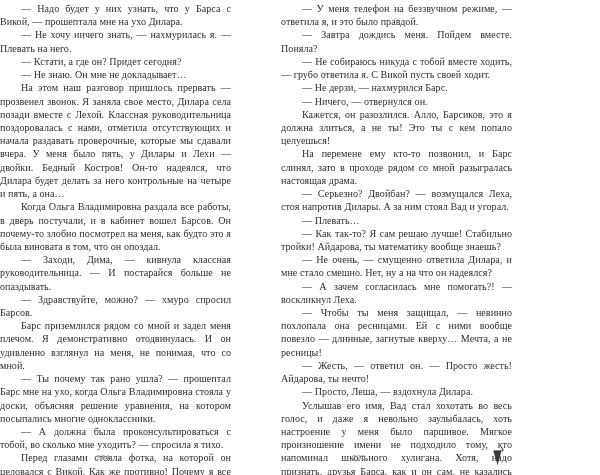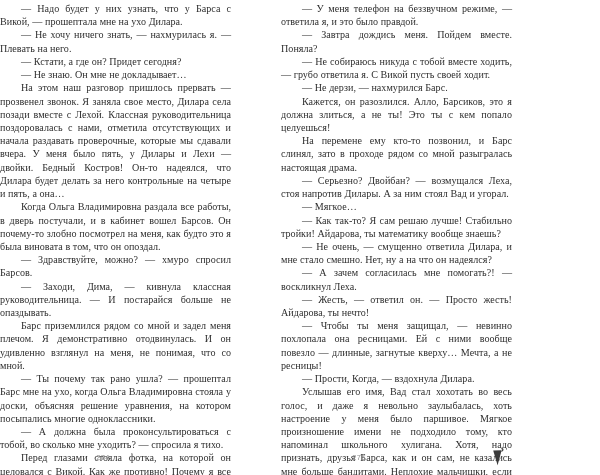--- a/index.html
+++ b/index.html
@@ -91,49 +91,50 @@
 <div class="spread">
 
   <div class="page page-left">
     <div class="textblock">
       <p class="para">— Надо будет у них узнать, что у Барса с Викой, — прошептала мне на ухо Дилара.</p>
       <p class="para">— Не хочу ничего знать, — нахмурилась я. — Плевать на него.</p>
       <p class="para">— Кстати, а где он? Придет сегодня?</p>
       <p class="para">— Не знаю. Он мне не докладывает…</p>
       <p class="para">На этом наш разговор пришлось прервать — прозвенел звонок. Я заняла свое место, Дилара села позади вместе с Лехой. Классная руководительница поздоровалась с нами, отметила отсутствующих и начала раздавать проверочные, которые мы сдавали вчера. У меня было пять, у Дилары и Лехи — двойки. Бедный Костров! Он-то надеялся, что Дилара будет делать за него контрольные на четыре и пять, а она…</p>
       <p class="para">Когда Ольга Владимировна раздала все работы, в дверь постучали, и в кабинет вошел Барсов. Он почему-то злобно посмотрел на меня, как будто это я была виновата в том, что он опоздал.</p>
+      <p class="para">— Заходи, Дима, — кивнула классная руководительница. — И постарайся больше не опаздывать.</p>
       <p class="para">— Здравствуйте, можно? — хмуро спросил Барсов.</p>
-      <p class="para">— Заходи, Дима, — кивнула классная руководительница. — И постарайся больше не опаздывать.</p>
       <p class="para">Барс приземлился рядом со мной и задел меня плечом. Я демонстративно отодвинулась. И он удивленно взглянул на меня, не понимая, что со мной.</p>
       <p class="para">— Ты почему так рано ушла? — прошептал Барс мне на ухо, когда Ольга Владимировна стояла у доски, объясняя решение уравнения, на котором посыпались многие одноклассники.</p>
       <p class="para">— А должна была проконсультироваться с тобой, во сколько мне уходить? — спросила я тихо.</p>
       <p class="para">Перед глазами стояла фотка, на которой он целовался с Викой. Как же противно! Почему я все время думаю об этом? И откуда ощущение, будто мне действительно изменили?</p>
       <p class="para">— Между прочим, я опоздал, глазами что тебя ждал.</p>
       <p class="para">— Какой молодец.</p>
       <p class="para">— Я тебе звонил, если что, — продолжил Барс.</p>
     </div>
     <div class="folio">274</div>
   </div>
 
   <div class="page page-right">
     <div class="textblock">
       <p class="para">— У меня телефон на беззвучном режиме, — ответила я, и это было правдой.</p>
       <p class="para">— Завтра дождись меня. Пойдем вместе. Поняла?</p>
       <p class="para">— Не собираюсь никуда с тобой вместе ходить, — грубо ответила я. С Викой пусть своей ходит.</p>
       <p class="para">— Не дерзи, — нахмурился Барс.</p>
+      <p class="para">— Ничего, — отвернулся он.</p>
       <p class="para">Кажется, он разозлился. Алло, Барсиков, это я должна злиться, а не ты! Это ты с кем попало целуешься!</p>
       <p class="para">На перемене ему кто-то позвонил, и Барс слинял, зато в проходе рядом со мной разыгралась настоящая драма.</p>
       <p class="para">— Серьезно? Двойбан? — возмущался Леха, стоя напротив Дилары. А за ним стоял Вад и угорал.</p>
-      <p class="para">— Мягкое…</p>
+      <p class="para">— Плевать…</p>
       <p class="para">— Как так-то? Я сам решаю лучше! Стабильно тройки! Айдарова, ты математику вообще знаешь?</p>
       <p class="para">— Не очень, — смущенно ответила Дилара, и мне стало смешно. Нет, ну а на что он надеялся?</p>
       <p class="para">— А зачем согласилась мне помогать?! — воскликнул Леха.</p>
+      <p class="para">— Чтобы ты меня защищал, — невинно похлопала она ресницами. Ей с ними вообще повезло — длинные, загнутые кверху… Мечта, а не ресницы!</p>
       <p class="para">— Жесть, — ответил он. — Просто жесть! Айдарова, ты нечто!</p>
-      <p class="para">— Чтобы ты меня защищал, — невинно похлопала она ресницами. Ей с ними вообще повезло — длинные, загнутые кверху… Мечта, а не ресницы!</p>
-      <p class="para">— Прости, Когда, — вздохнула Дилара.</p>
+      <p class="para">— Просто, Леша, — вздохнула Дилара.</p>
       <p class="para">Услышав его имя, Вад стал хохотать во весь голос, и даже я невольно заулыбалась, хоть настроение у меня было паршивое. Мягкое произношение имени не подходило тому, кто напоминал школьного хулигана. Хотя, надо признать, друзья Барса, как и он сам, не казались мне больше бандитами. Неплохие мальчишки, если так подумать. Хотя Барсиков, конечно, меня все равно бесит.</p>
       <p class="para">— Да захлопнись ты уже, — ткнул друга в бок локтем Леха. — Слушай, Айдарова, ты мне с математикой</p>
     </div>
     <div class="folio">275</div>
 
     <div class="colophon-mark">
       <svg width="16" height="20" viewBox="0 0 16 20" aria-hidden="true">
         <path d="M3.2 3.6 L11.6 3.2 L7.6 18.2 Z" fill="#3a3a3a"></path>
         <path d="M10.6 1.0 C12.6 0.7 13.9 1.6 13.4 3.2 C12.9 4.6 11.3 5.0 10.2 4.1 C11.6 4.0 12.4 3.3 12.2 2.4 C12.0 1.5 11.3 1.1 10.6 1.0 Z" fill="#3a3a3a"></path>
       </svg>

